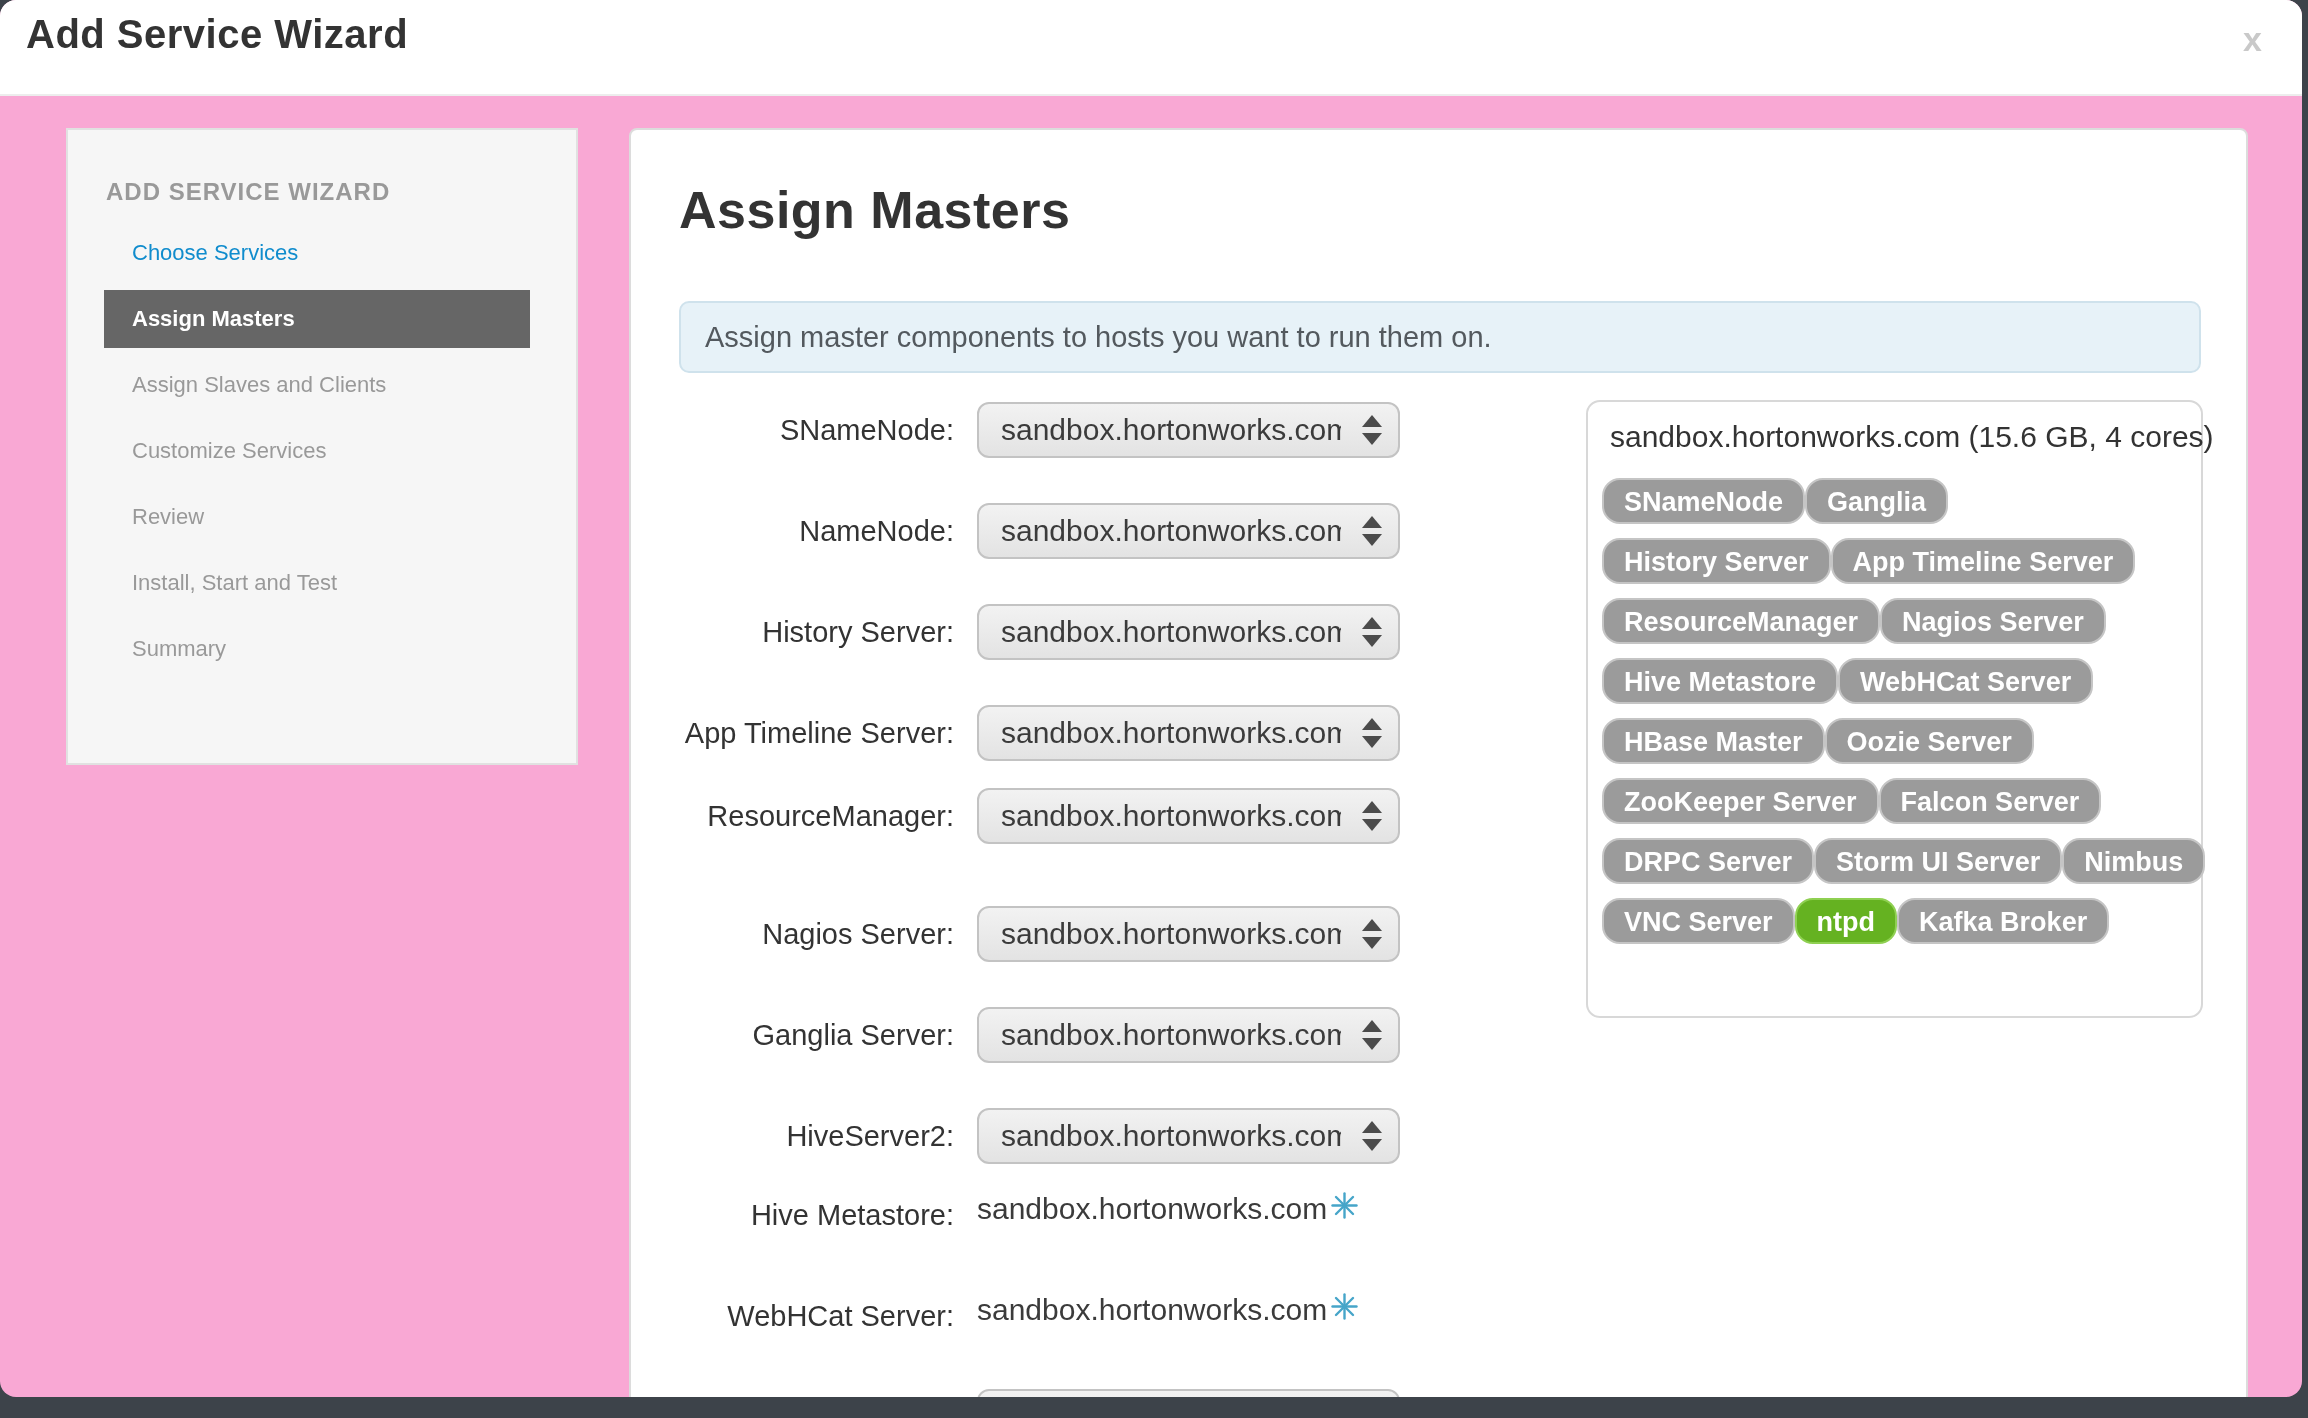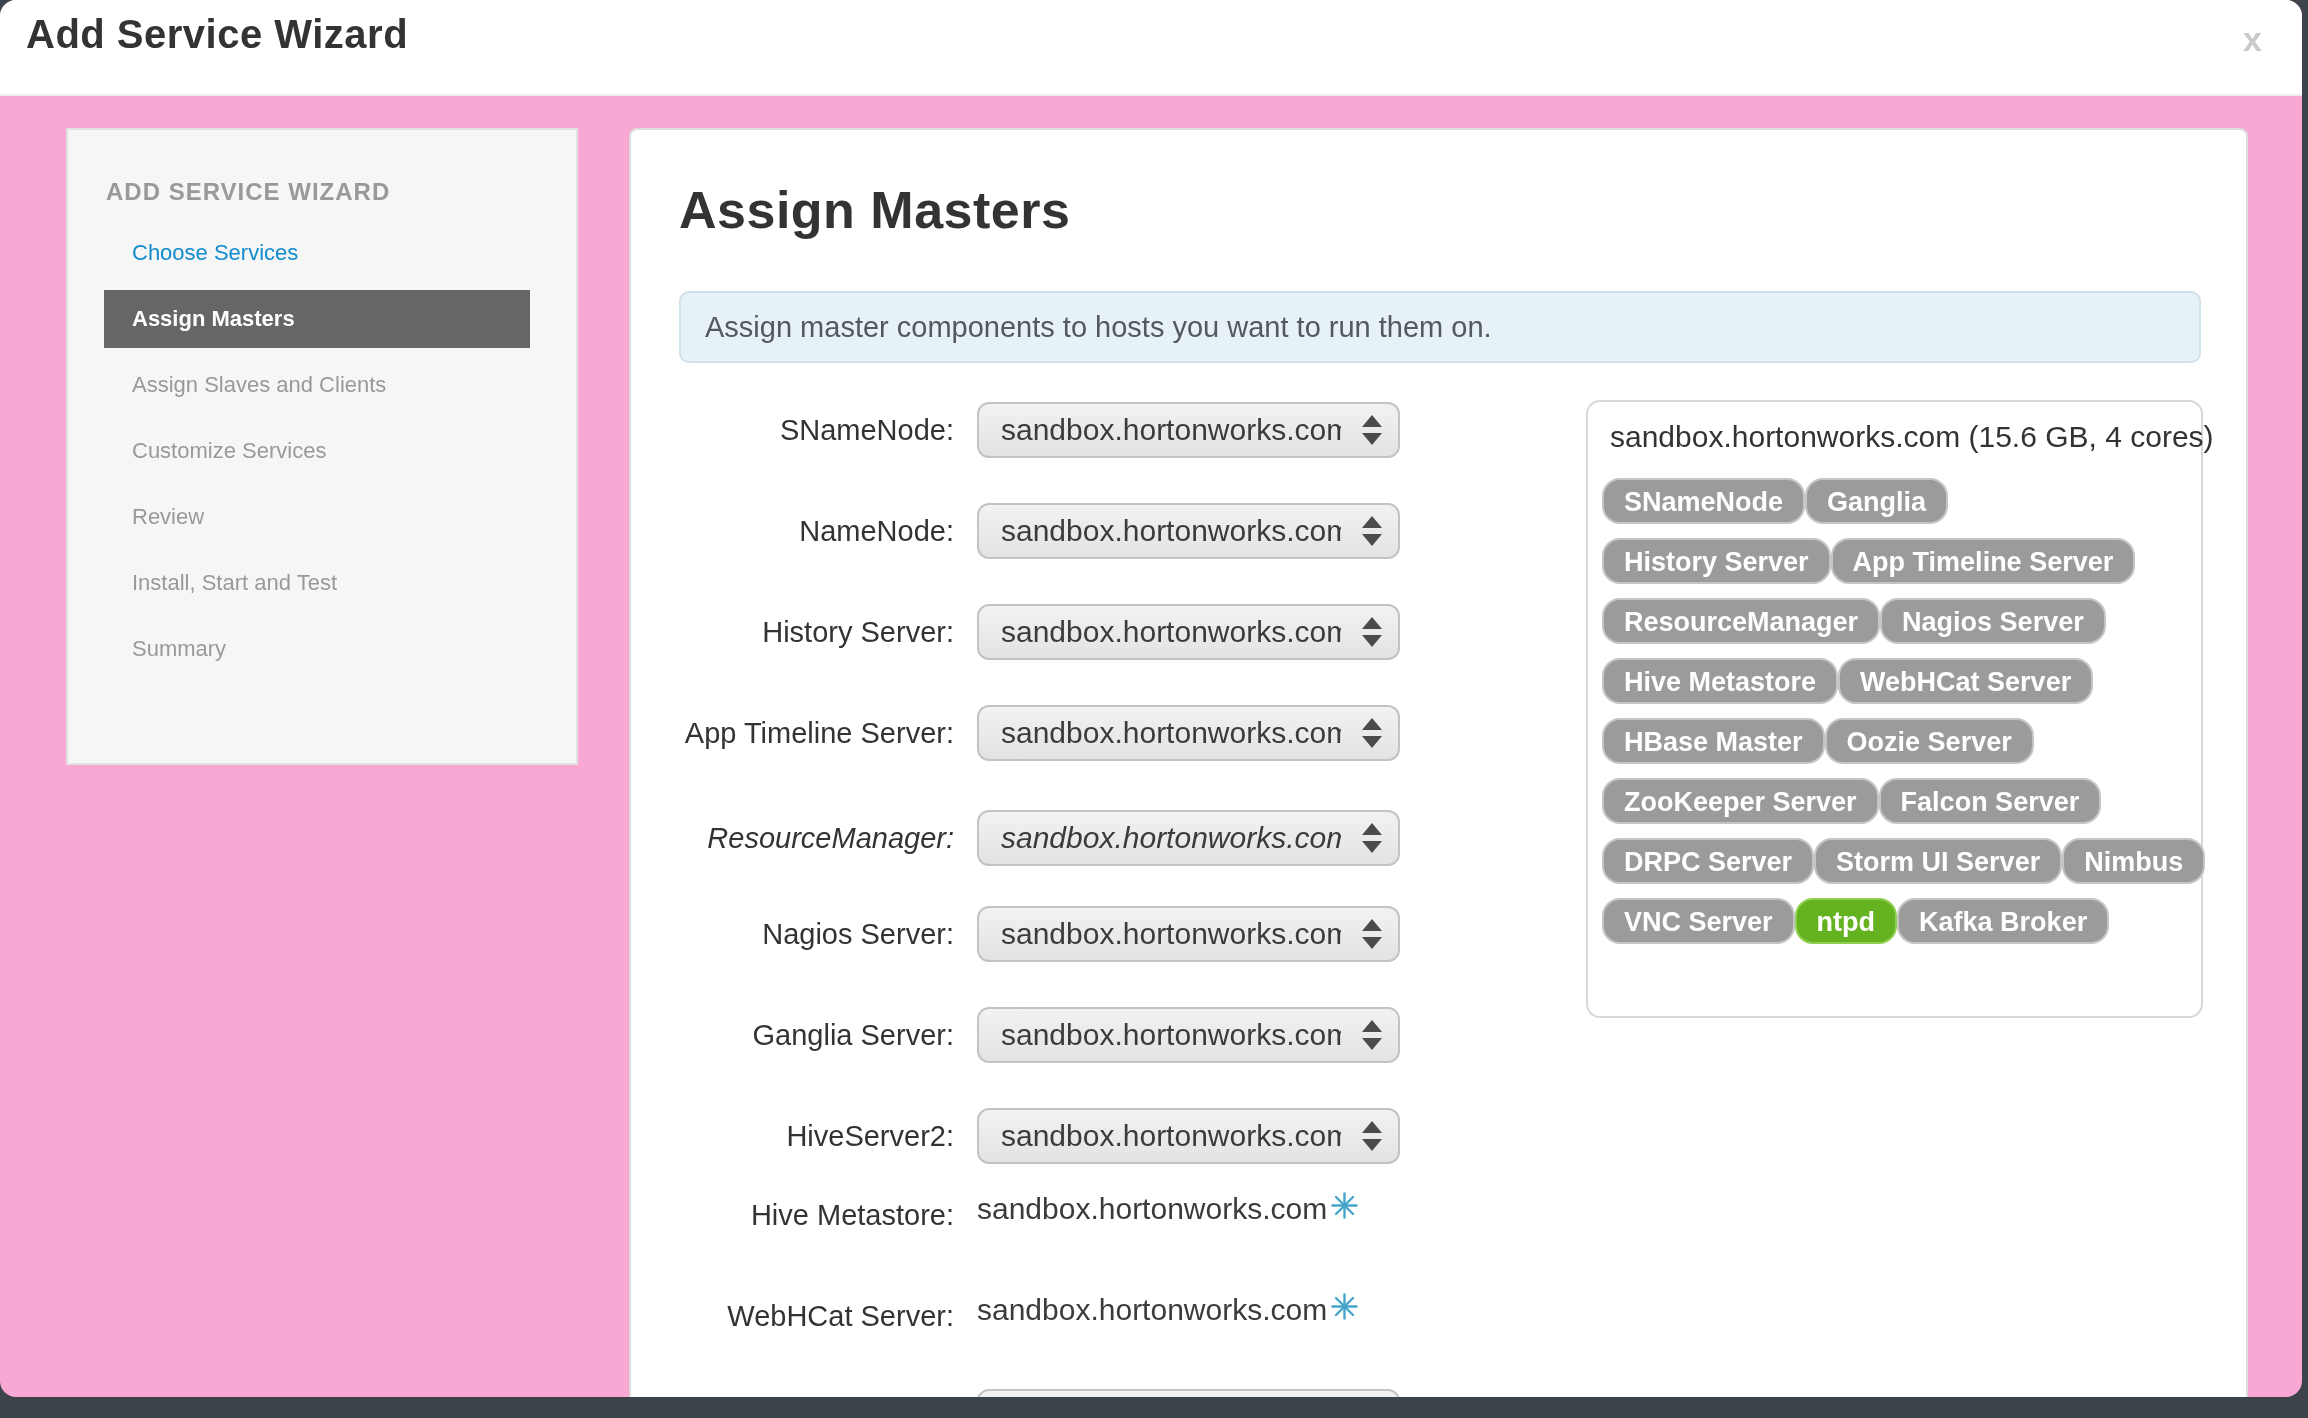--- a/index.html
+++ b/index.html
@@ -51,21 +51,21 @@
   
   .main-panel{
     position:absolute;left:629px;top:128px;width:1619px;height:1310px;
     background:#fff;border:2px solid #dcdcdc;border-radius:8px;box-sizing:border-box;
   }
   .page-heading{
     position:absolute;left:48px;top:50px;
     font-size:52px;font-weight:bold;color:#333333;letter-spacing:.5px;
   }
   .info-alert{
-    position:absolute;left:48px;top:161px;width:1522px;height:72px;
+    position:absolute;left:48px;top:171px;width:1522px;height:72px;
     background:#e7f2f8;border:2px solid #cfe2ec;border-radius:10px;
     box-sizing:border-box;
     font-size:29px;color:#53595e;line-height:68px;padding-left:24px;
     white-space:nowrap;overflow:hidden;
   }
   
   .form-row{position:absolute;left:0;width:1450px;height:56px;}
   .row-label{
     position:absolute;left:0;top:0;width:323px;height:56px;line-height:56px;
     text-align:right;font-size:29px;color:#333333;white-space:nowrap;
@@ -169,21 +169,21 @@
         <div class="form-row" style="top: 575px;">
     <div class="row-label">App Timeline Server:</div>
     <div class="selectbox">
       <span class="select-value">sandbox.hortonworks.com (1</span>
       <span class="spinner">
         <span class="tri-up"></span>
               <span class="tri-down"></span>
       </span>
     </div>
   </div>
-        <div class="form-row" style="top: 680px; font-style: italic;">
+        <div class="form-row" style="top: 658px;">
     <div class="row-label">ResourceManager:</div>
     <div class="selectbox">
       <span class="select-value">sandbox.hortonworks.com (1</span>
       <span class="spinner">
         <span class="tri-up"></span>
               <span class="tri-down"></span>
       </span>
     </div>
   </div>
         <div class="form-row" style="top: 776px;">

